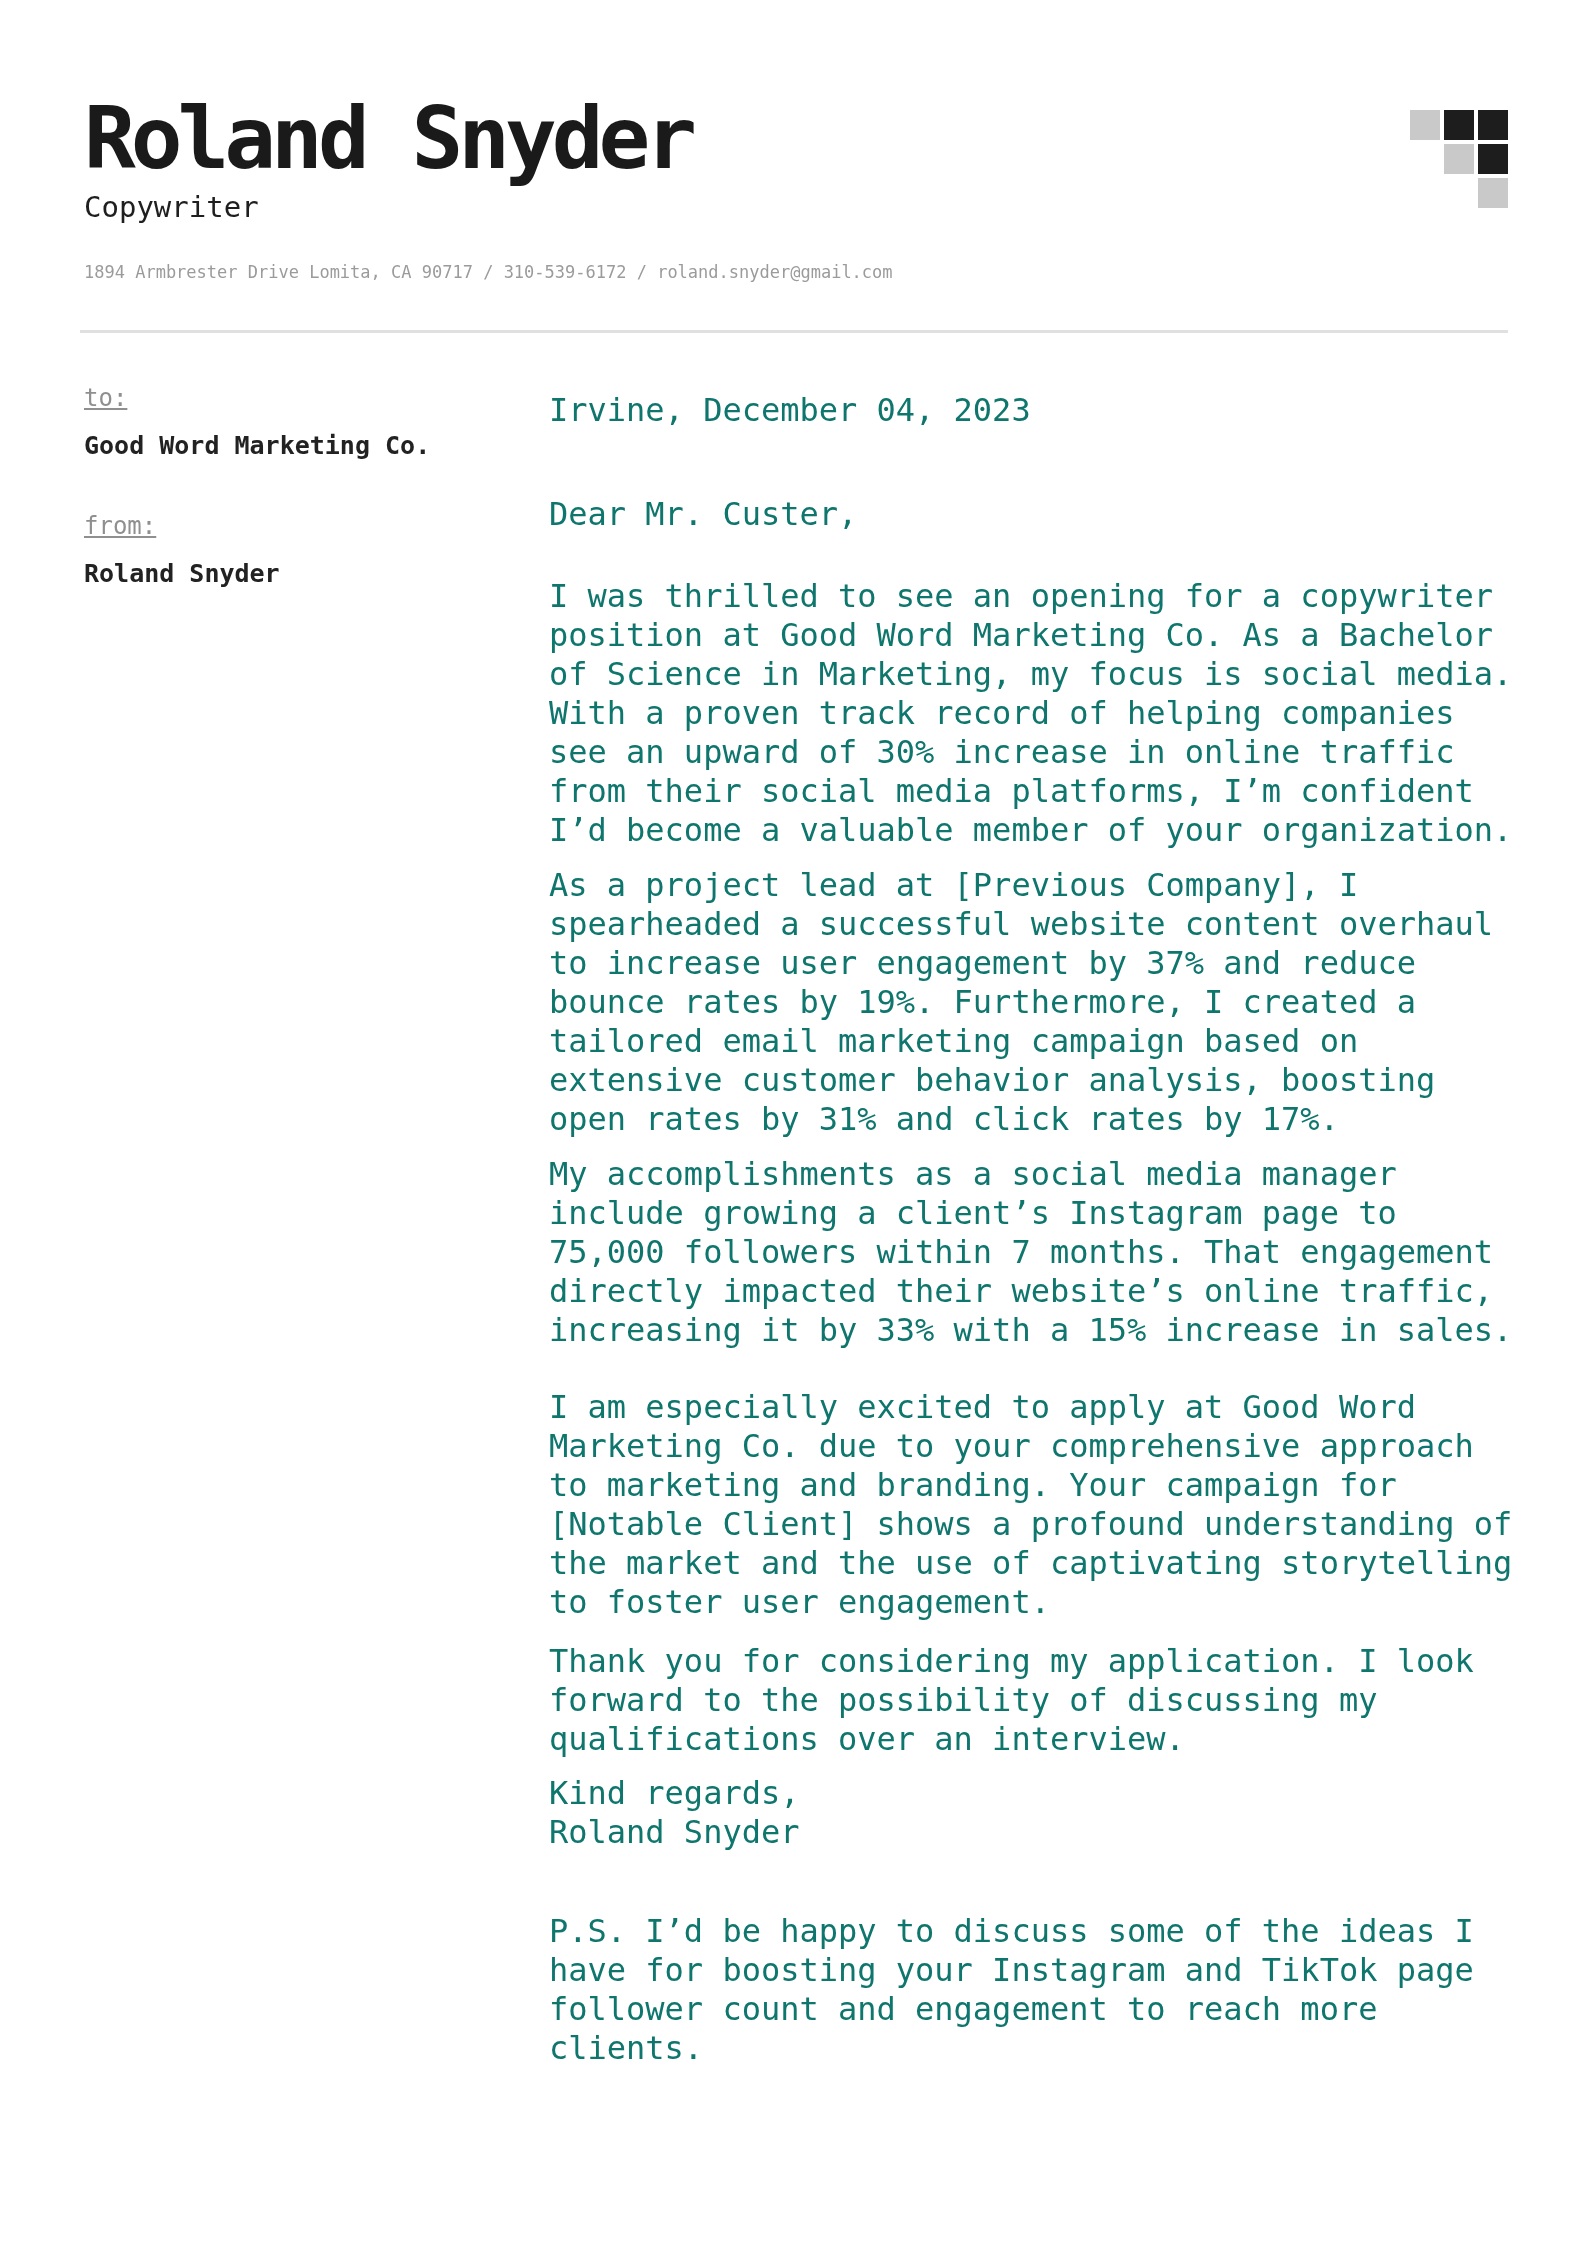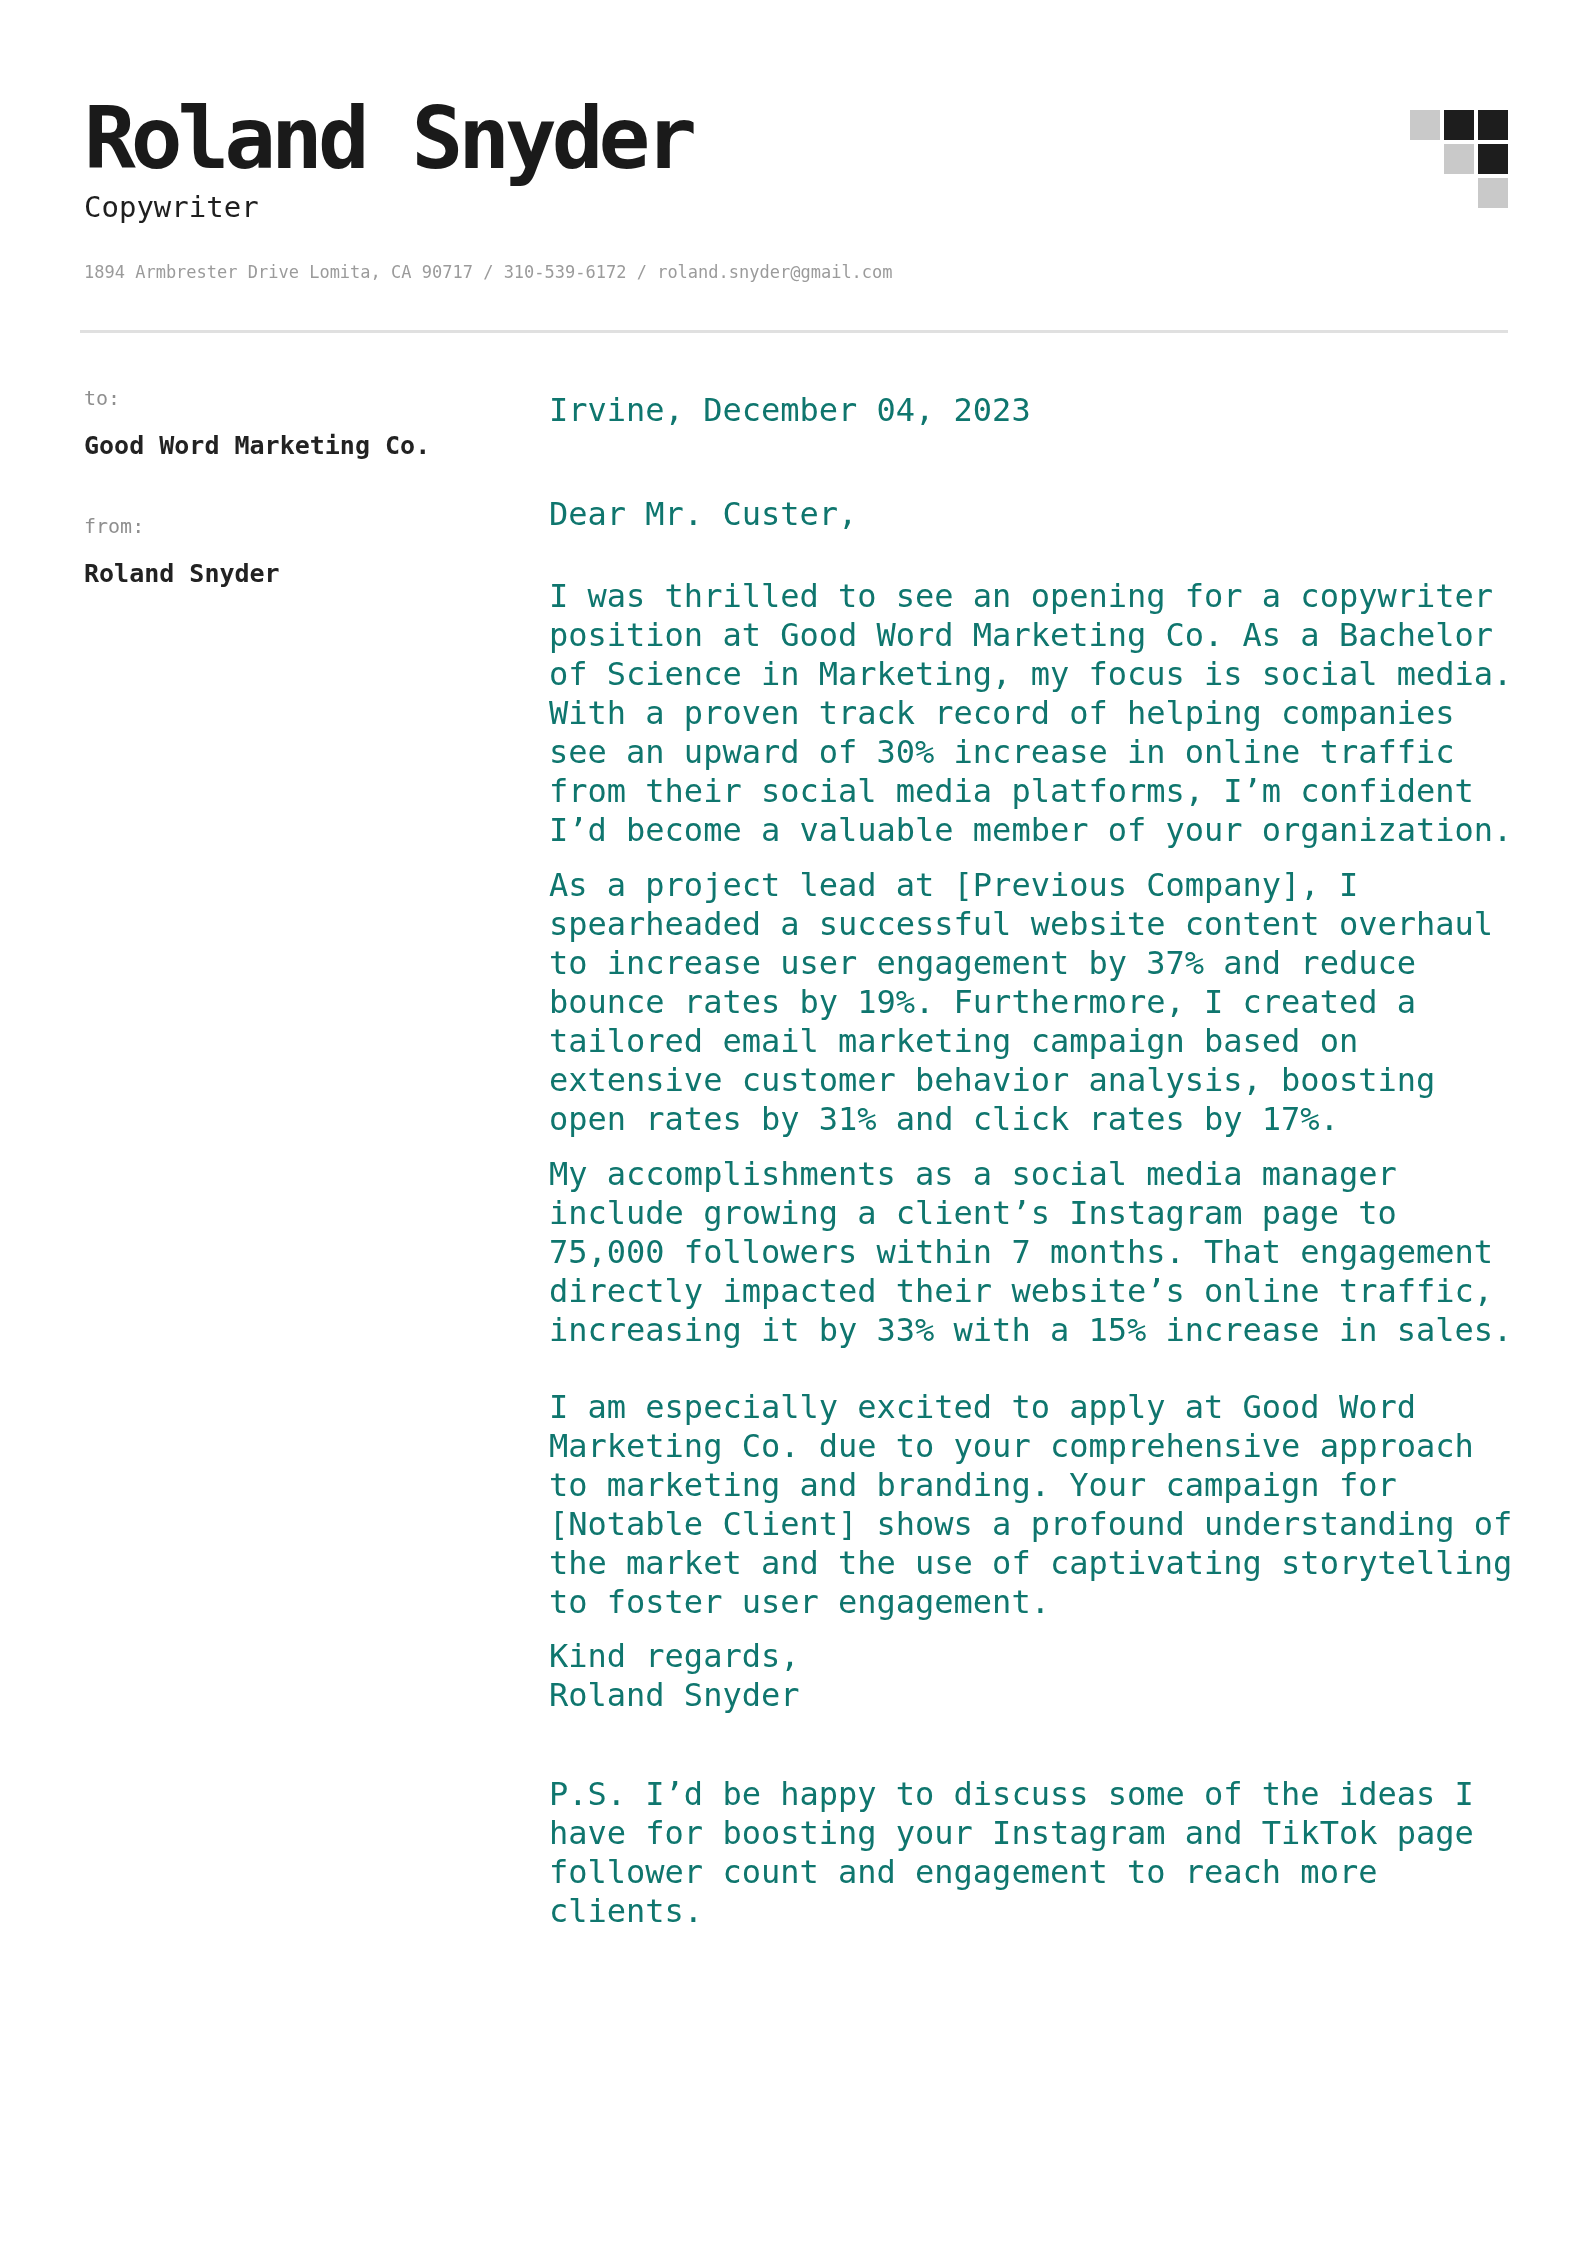--- a/index.html
+++ b/index.html
@@ -55,23 +55,24 @@
     margin-top: 44px;
     height: 3px;
     background: #e0e0e0;
   }
 
   
   .content { display: flex; margin-top: 46px; }
 
   .meta { width: 457px; flex: none; padding-left: 4px; }
   .meta .label {
-    font-size: 20px;
+    font-size: 24px;
     line-height: 39px;
     color: #8f8f8f;
+    text-decoration: underline;
   }
   .meta .value {
     font-size: 25px;
     line-height: 39px;
     font-weight: bold;
     color: #222222;
     margin-top: 8px;
     white-space: nowrap;
   }
   .meta .label-from { margin-top: 42px; }
@@ -125,20 +126,21 @@
       <div class="value">Roland Snyder</div>
     </aside>
 
     <section class="letter">
       <p class="dateline">Irvine, December 04, 2023</p>
       <p class="salutation">Dear Mr. Custer,</p>
       <p class="para p1">I was thrilled to see an opening for a copywriter position at Good Word Marketing Co. As a Bachelor of Science in Marketing, my focus is social media. With a proven track record of helping companies see an upward of 30% increase in online traffic from their social media platforms, I’m confident I’d become a valuable member of your organization.</p>
       <p class="para p2">As a project lead at [Previous Company], I spearheaded a successful website content overhaul to increase user engagement by 37% and reduce bounce rates by 19%. Furthermore, I created a tailored email marketing campaign based on extensive customer behavior analysis, boosting open rates by 31% and click rates by 17%.</p>
       <p class="para p3">My accomplishments as a social media manager include growing a client’s Instagram page to 75,000 followers within 7 months. That engagement directly impacted their website’s online traffic, increasing it by 33% with a 15% increase in sales.</p>
       <p class="para p4">I am especially excited to apply at Good Word Marketing Co. due to your comprehensive approach to marketing and branding. Your campaign for [Notable Client] shows a profound understanding of the market and the use of captivating storytelling to foster user engagement.</p>
+      <p class="para p5">Thank you for considering my application. I look forward to the possibility of discussing my qualifications over an interview.</p>
       <p class="closing">
         <span>Kind regards,</span><br>
         <span>Roland Snyder</span>
       </p>
       <p class="para ps">P.S. I’d be happy to discuss some of the ideas I have for boosting your Instagram and TikTok page follower count and engagement to reach more clients.</p>
     </section>
 
   </main>
 </div>
 

